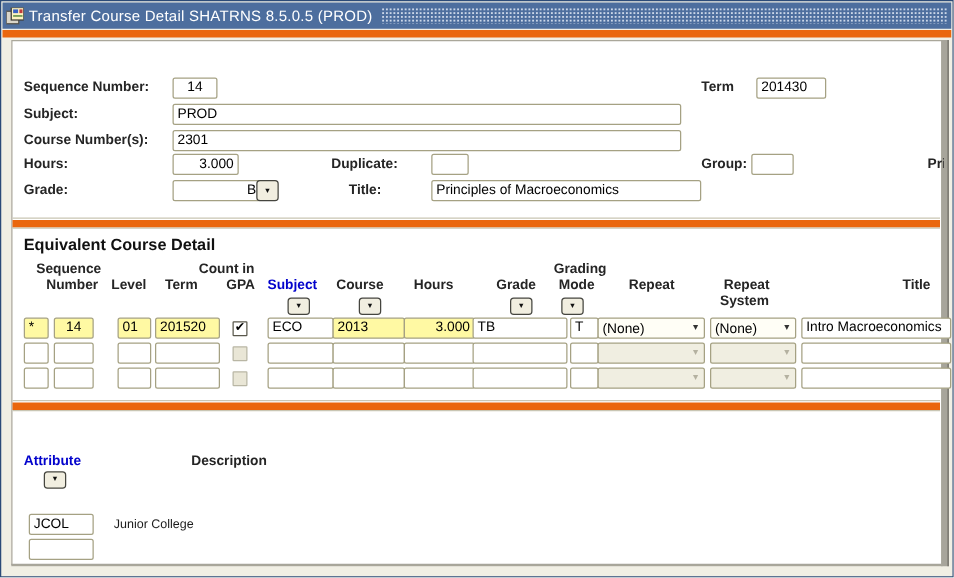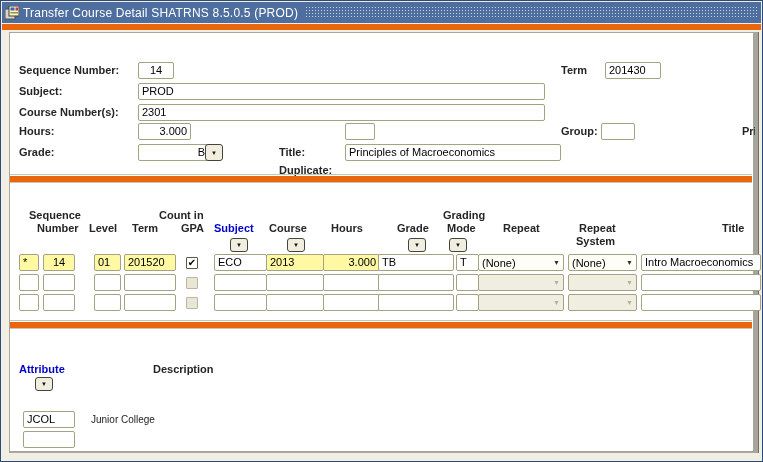--- a/index.html
+++ b/index.html
@@ -115,41 +115,42 @@
 
   <span class="lbl" style="left:18px;top:84px;">Subject:</span>
   <div class="box" style="left:137px;top:82px;width:399px;">PROD</div>
 
   <span class="lbl" style="left:18px;top:105px;">Course Number(s):</span>
   <div class="box" style="left:137px;top:103px;width:399px;">2301</div>
 
   <span class="lbl" style="left:18px;top:124px;">Hours:</span>
   <div class="box right" style="left:137px;top:122px;width:45px;">3.000</div>
 
-  <span class="lbl" style="left:278px;top:124px;margin-top:39px;">Duplicate:</span>
+  <span class="lbl" style="left:264px;top:124px;">Duplicate:</span>
   <div class="box" style="left:344px;top:122px;width:22px;"></div>
 
   <span class="lbl" style="left:560px;top:124px;">Group:</span>
   <div class="box" style="left:600px;top:122px;width:26px;"></div>
 
   <span class="lbl" style="left:741px;top:124px;width:13px;overflow:hidden;">Prin</span>
 
   <span class="lbl" style="left:18px;top:145px;">Grade:</span>
   <div class="box right" style="left:137px;top:143px;width:63px;">B</div>
   <span class="ddbtn" style="left:204px;top:143px;height:15px;">
       <span>▼</span>
     </span>
 
   <span class="lbl" style="left:278px;top:145px;">Title:</span>
   <div class="box" style="left:344px;top:143px;width:208px;">Principles of Macroeconomics</div>
 
   <div class="sep-line" style="left:9px;top:173px;width:742px;"></div>
   <div class="sep-orange" style="left:9px;top:175px;width:742px;"></div>
   <div class="sep-line" style="left:9px;top:181px;width:742px;"></div>
 
+  <span class="sect-title" style="left:18px;top:187px;">Equivalent Course Detail</span>
 
   <span class="lbl" style="left:28px;top:208px;">Sequence</span>
   <span class="lbl" style="left:36px;top:221px;">Number</span>
   <span class="lbl" style="left:88px;top:221px;">Level</span>
   <span class="lbl" style="left:131px;top:221px;">Term</span>
   <span class="lbl" style="left:158px;top:208px;">Count in</span>
   <span class="lbl" style="left:180px;top:221px;">GPA</span>
   <span class="lbl link" style="left:213px;top:221px;">Subject</span>
   <span class="lbl" style="left:268px;top:221px;">Course</span>
   <span class="lbl" style="left:330px;top:221px;">Hours</span>

